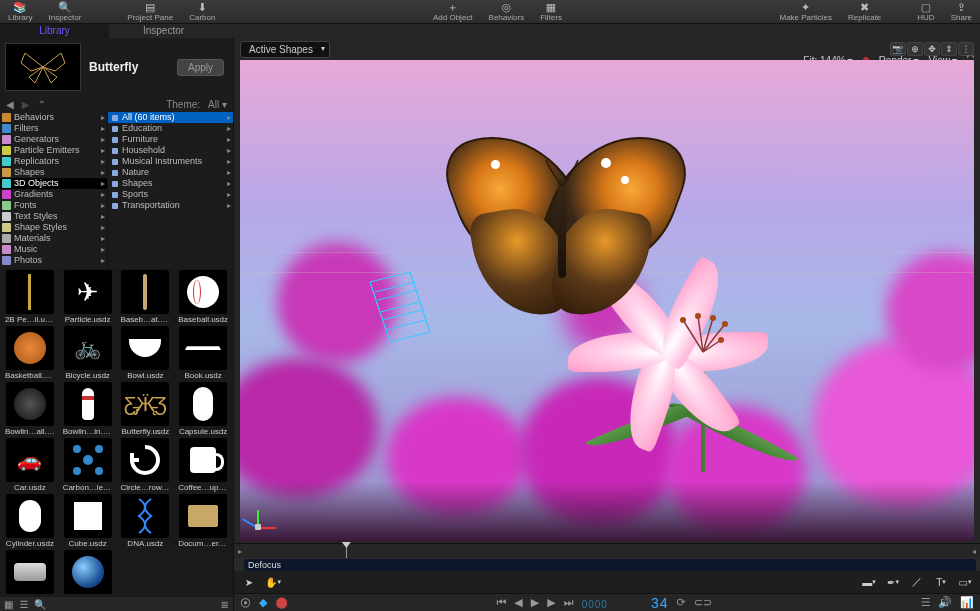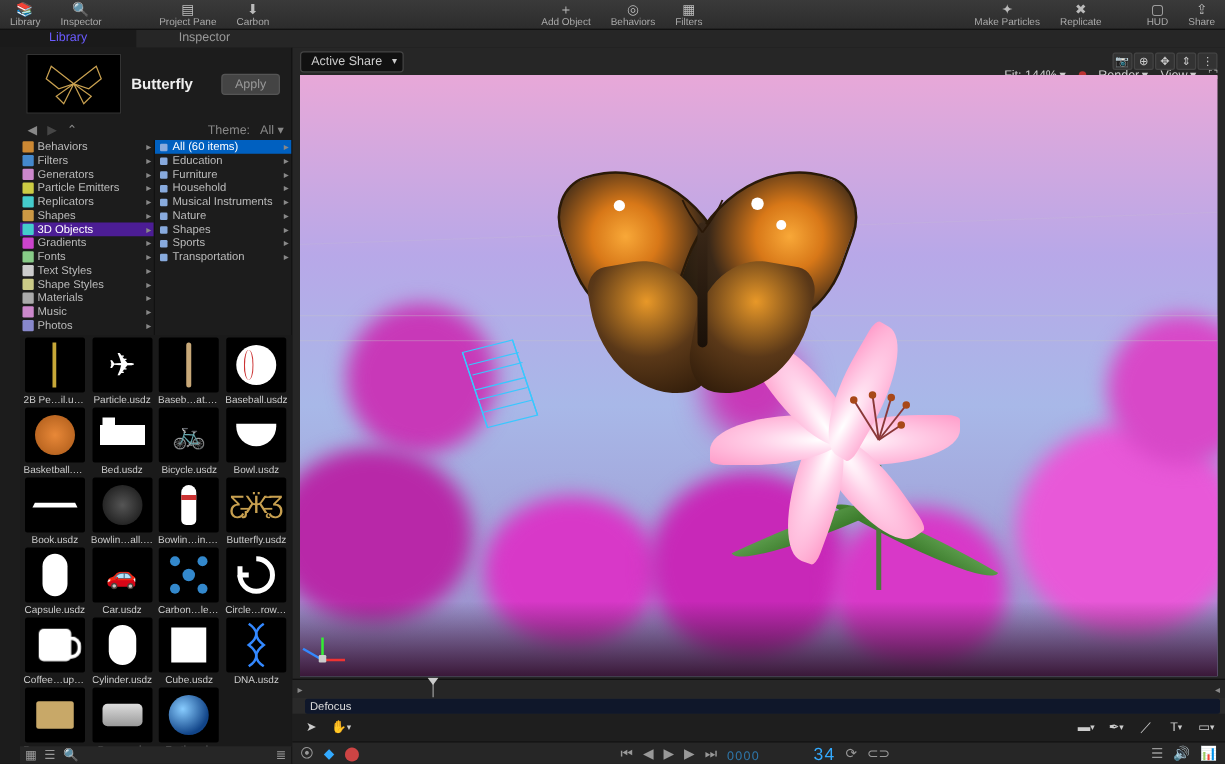--- a/index.html
+++ b/index.html
@@ -20,34 +20,34 @@
 .tab.active { background:#1a1a1a; color:#6b5bff; }
 
 .topright-row { position:absolute; right:6px; top:30px; font-size:10px; color:#ccc; display:flex; gap:10px; align-items:center;}
 .topright-row .ctl{cursor:pointer;display:inline-flex;align-items:center;gap:2px;}
 .topright-row .dot{width:6px;height:6px;border-radius:50%;background:#b33;}
 
 
 .main { flex:1; display:flex; min-height:0; }
 
 
-.sidebar { width: 234px; background:#1c1c1c; display:flex; flex-direction:column; border-right:1px solid #111;padding-left:16px; }
+.sidebar { width: 234px; background:#1c1c1c; display:flex; flex-direction:column; border-right:1px solid #111; }
 .preview-zone { height: 58px; padding: 5px; display:flex; align-items:center; }
 .preview-thumb { width: 76px; height: 48px; background:#000; border:1px solid #333; display:flex;align-items:center;justify-content:center; }
 .preview-title { margin-left:8px; font-size:12px; font-weight:bold; color:#eee; flex:1;}
 .apply-btn { background:#444; border:1px solid #555; color:#999; padding:2px 10px; border-radius:3px; font-size:10px; margin-right:4px; cursor:pointer;}
 
 .nav-row { height:16px; display:flex; align-items:center; padding:0 6px; gap:8px; color:#888; }
 .nav-row .spacer{flex:1;}
 .nav-row .arrow{cursor:pointer;}
 
 .catrow { display:flex; height: 156px; }
 .cat-col { width: 108px; overflow:hidden; border-right:1px solid #111; }
 .cat-item { height:11px; line-height:11px; font-size:9px; padding-left:14px; position:relative; cursor:pointer; color:#bbb;}
-.cat-item.sel { background:#4c1d95; color:#fff; }
+.cat-item.sel { background:#000000; color:#fff; }
 .cat-item .ci-arrow{position:absolute; right:2px; font-size:8px; color:#888;}
 .cat-item .ci-ico{position:absolute; left:2px; width:9px; height:9px; top:1px; border-radius:1px;}
 .subcat-col { flex:1; }
 .sub-item { height:11px; line-height:11px; font-size:9px; padding-left:14px; position:relative; cursor:pointer; color:#bbb; }
 .sub-item.sel{ background:#0060c0; color:#fff;}
 .sub-item .si-dot{position:absolute;left:4px;top:3px;width:6px;height:6px;background:#8ad; border-radius:1px;}
 .sub-item .ci-arrow{position:absolute; right:2px; font-size:8px; color:#888;}
 
 
 .assets { flex:1; overflow-y:auto; background:#1a1a1a; padding: 2px; }
@@ -280,28 +280,20 @@
               <div class="asset-lbl">Baseball.usdz</div>
             </div>
             <div class="asset">
               <div class="asset-thumb">
                 <div class="shp circle" style="background:radial-gradient(#e88838,#a85818);"></div>
               </div>
               <div class="asset-lbl">Basketball.usdz</div>
             </div>
             <div class="asset">
               <div class="asset-thumb">
-                <div style="width:36px;height:16px;background:#fff;position:relative;">
-                  <div style="position:absolute;top:-6px;left:2px;width:10px;height:6px;background:#fff;"></div>
-                </div>
-              </div>
-              <div class="asset-lbl">Bed.usdz</div>
-            </div>
-            <div class="asset">
-              <div class="asset-thumb">
                 <div style="font-size:22px;color:#c44;">🚲</div>
               </div>
               <div class="asset-lbl">Bicycle.usdz</div>
             </div>
             <div class="asset">
               <div class="asset-thumb">
                 <div class="shp bowlshp"></div>
               </div>
               <div class="asset-lbl">Bowl.usdz</div>
             </div>
@@ -421,21 +413,21 @@
         <span>▦</span>
         <span>☰</span>
         <span>🔍</span>
         <span style="flex:1"></span>
         <span>≣</span>
       </div>
     </div>
 
     <div class="canvas-zone">
       <div class="canvas-toolbar">
-        <div class="dropdown">Active Share</div>
+        <div class="dropdown">Active Shapes</div>
         <div class="mini-btns">
           <div class="mini-btn">📷</div>
           <div class="mini-btn">⊕</div>
           <div class="mini-btn">✥</div>
           <div class="mini-btn">⇕</div>
           <div class="mini-btn">⋮</div>
         </div>
       </div>
       <div class="viewport">
         <div class="flowerfield">

